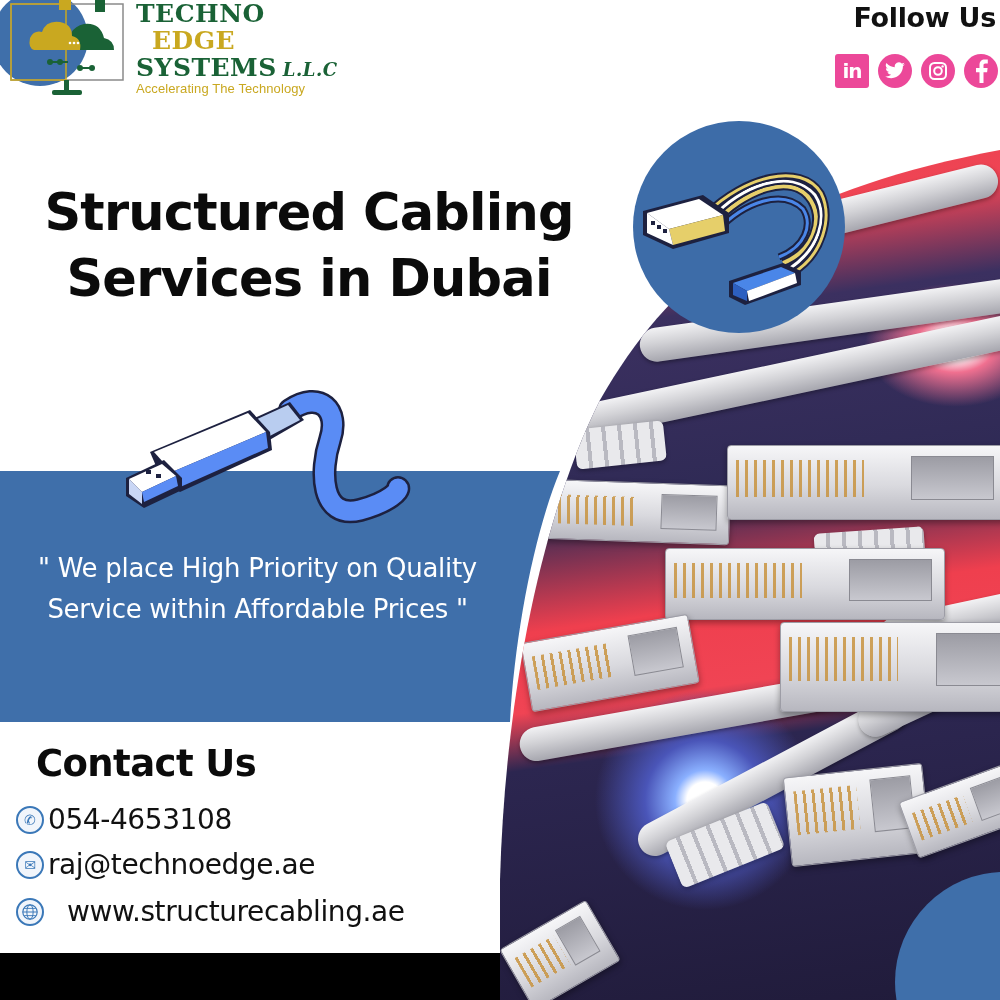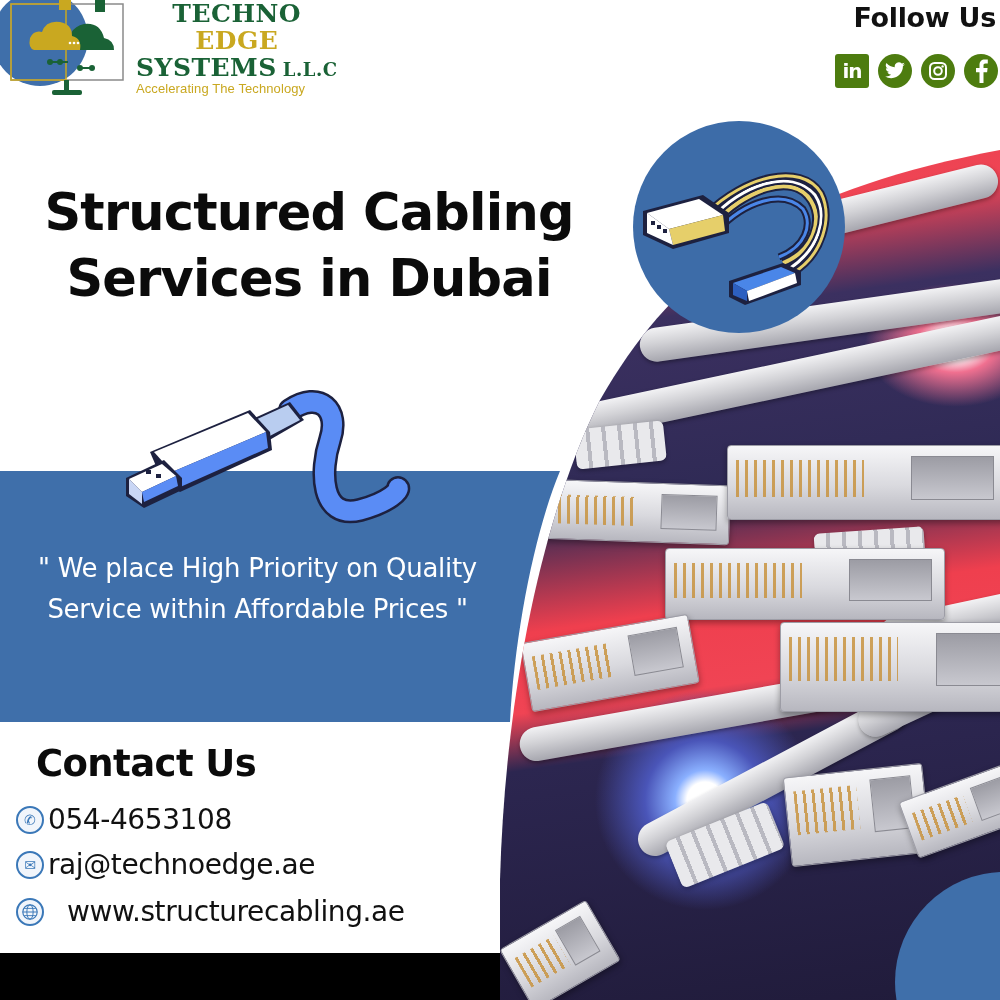--- a/index.html
+++ b/index.html
@@ -46,39 +46,39 @@
       background: repeating-linear-gradient(90deg, #e9e9ec 0 12px, #b9b9c1 12px 16px);
       border-radius: 6px;
       box-shadow: 0 2px 4px rgba(0,0,0,0.3);
     }
 
     
     .logo-mark { position: absolute; left: 0; top: 0; width: 130px; height: 100px; }
     .logo-text { position: absolute; left: 136px; top: 0; }
     .logo-line {
       font-family: "DejaVu Serif", serif; font-weight: bold;
-      font-size: 25px; line-height: 27px; letter-spacing: 0.5px; text-align: center;
+      font-size: 25px; line-height: 27px; letter-spacing: 0.5px;
     }
     .logo-green { color: #1a6236; }
-    .logo-gold  { color: #c9a820; }
-    .logo-llc { font-size: 18px; margin-left: 6px; }
+    .logo-gold  { color: #c9a820; margin-left: 16px; }
+    .logo-llc { font-size: 18px; margin-left: 6px; font-style: italic; }
     .logo-tag {
       font-family: "Liberation Sans", sans-serif;
       font-size: 13px; color: #c9a820; margin-top: -2px; letter-spacing: 0.1px;
     }
 
     
     .follow-title {
       position: absolute; right: 4px; top: 2px;
       font-family: "DejaVu Sans", sans-serif; font-weight: bold;
       font-size: 27px; color: #111111; letter-spacing: -0.3px;
     }
     .social-row { position: absolute; right: 2px; top: 54px; display: flex; gap: 9px; }
     .social {
-      width: 34px; height: 34px; background: #4d7c0f;
+      width: 34px; height: 34px; background: #ec4899;
       display: flex; align-items: center; justify-content: center;
       color: #fff; font-weight: bold; cursor: pointer;
     }
     .social.round { border-radius: 50%; }
     .social.square { border-radius: 3px; }
 
     
     .headline {
       position: absolute; left: 0; top: 180px; width: 618px;
       text-align: center;

